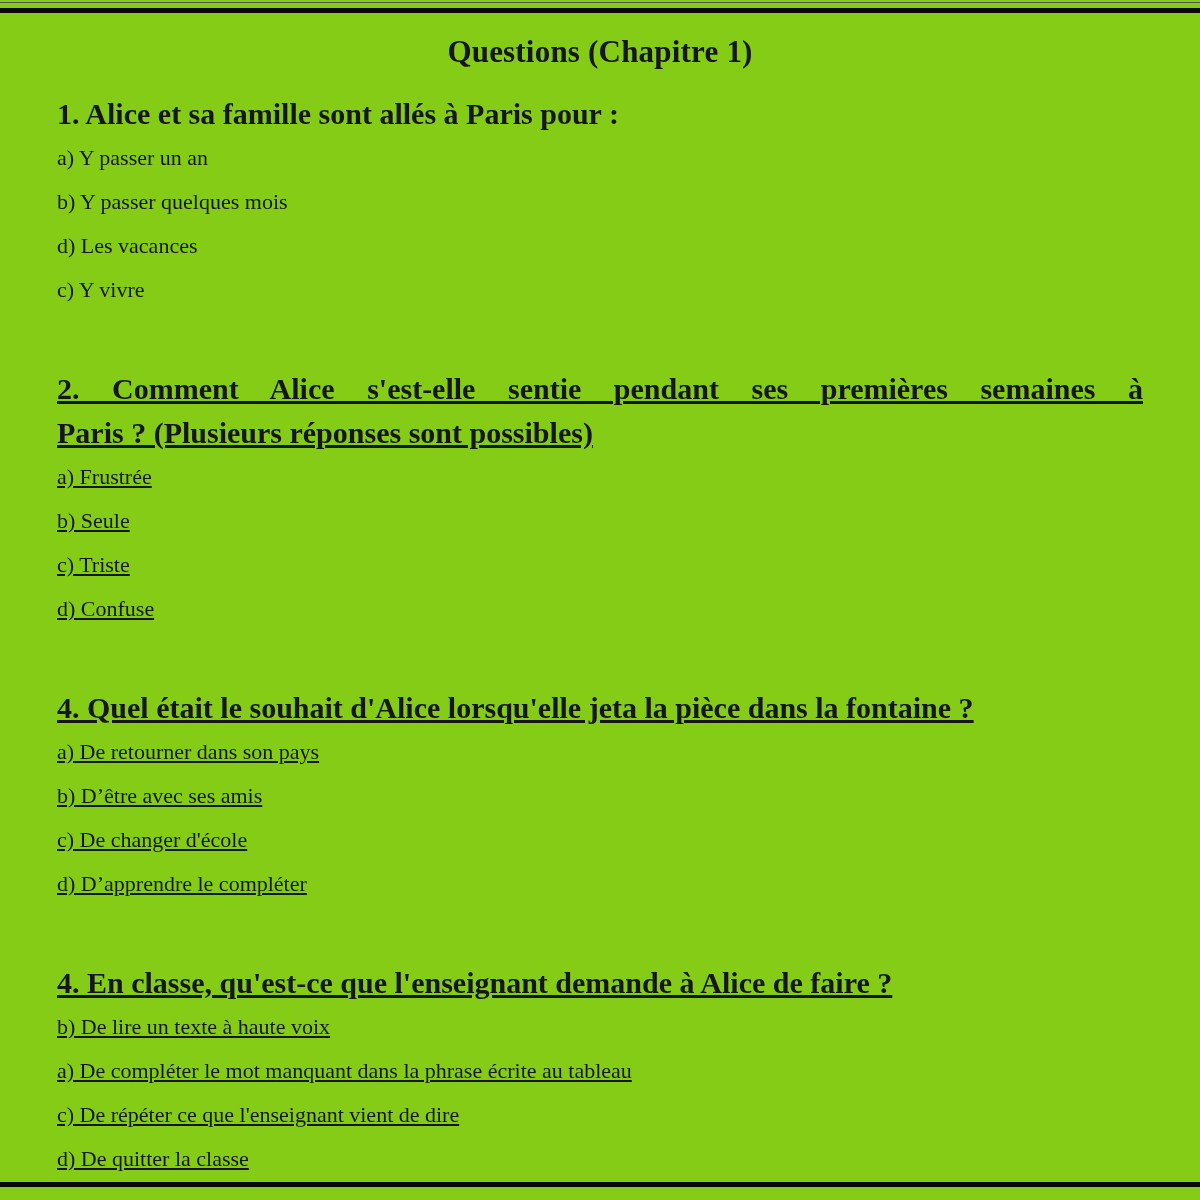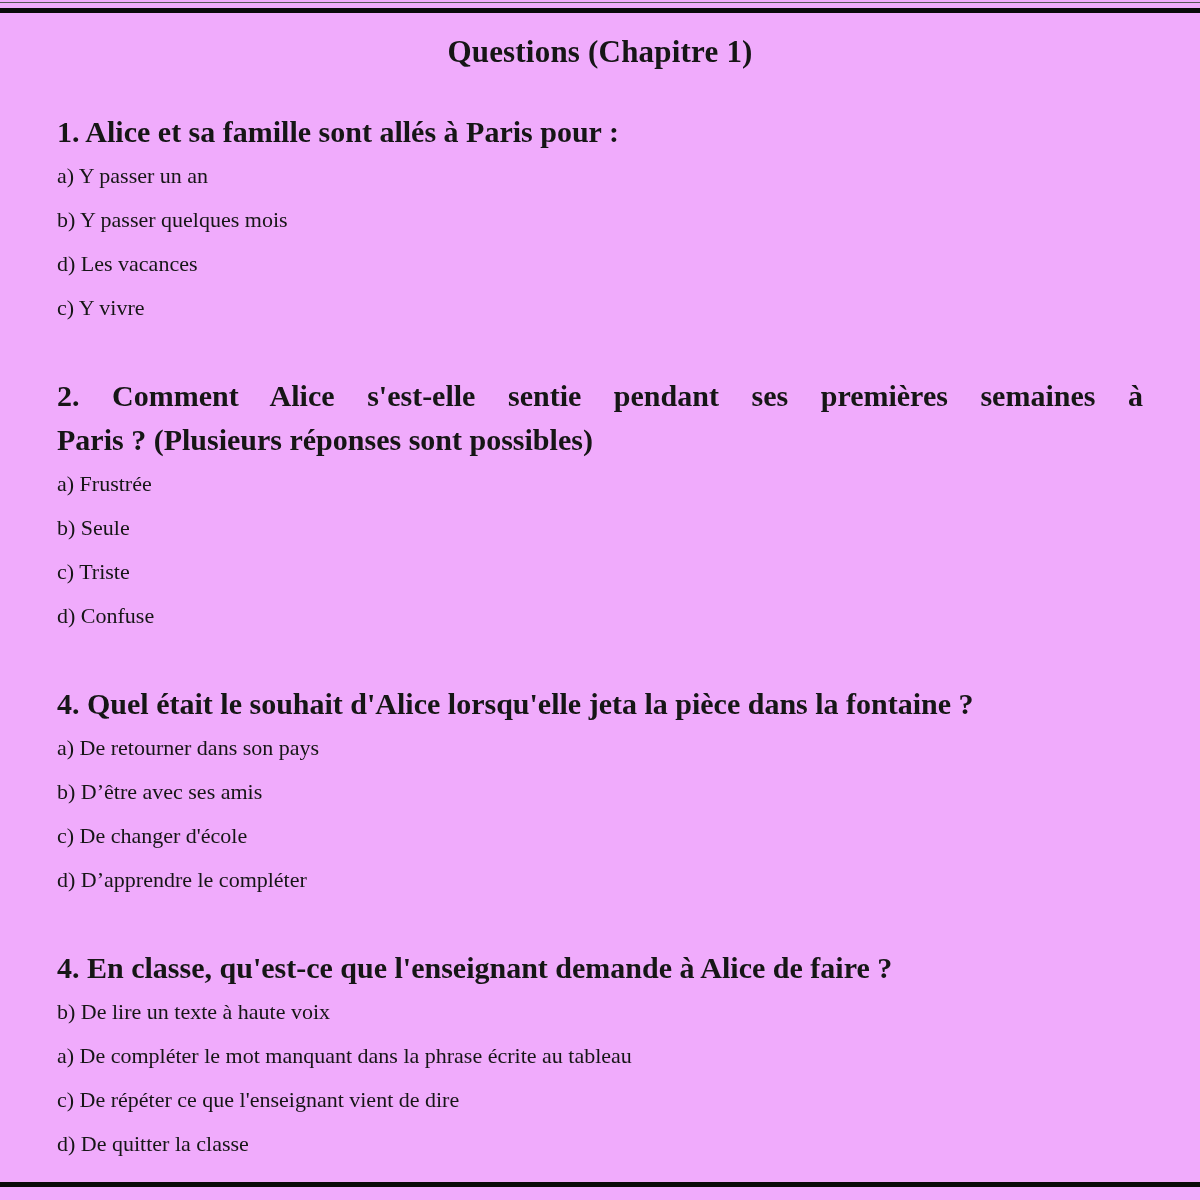--- a/index.html
+++ b/index.html
@@ -4,21 +4,21 @@
 <style>
   html, body {
     margin: 0;
     padding: 0;
     background: #ffffff;
   }
   .page {
     position: relative;
     width: 1200px;
     height: 1200px;
-    background: #f0abfc;
+    background: #84cc16;
     color: #161616;
     font-family: "Liberation Serif", "DejaVu Serif", serif;
     overflow: hidden;
   }
   .edge-line {
     position: absolute;
     top: 2px; left: 0; right: 0;
     height: 1px;
     background: #555;
   }
@@ -40,22 +40,22 @@
     margin: 30px 0 0 0;
     font-size: 31px;
     line-height: 44px;
     font-weight: bold;
     text-align: center;
     letter-spacing: 0.2px;
   }
   .question {
     margin: 0;
   }
-  .question.first { margin-top: 36px; }
-  .question.later { margin-top: 44px; }
+  .question.first { margin-top: 18px; }
+  .question.later { margin-top: 55px; text-decoration: underline; }
   .q-line {
     font-size: 30px;
     line-height: 44px;
     font-weight: bold;
     white-space: nowrap;
   }
   .q-line.justify-full {
     white-space: normal;
     text-align: justify;
     text-align-last: justify;

